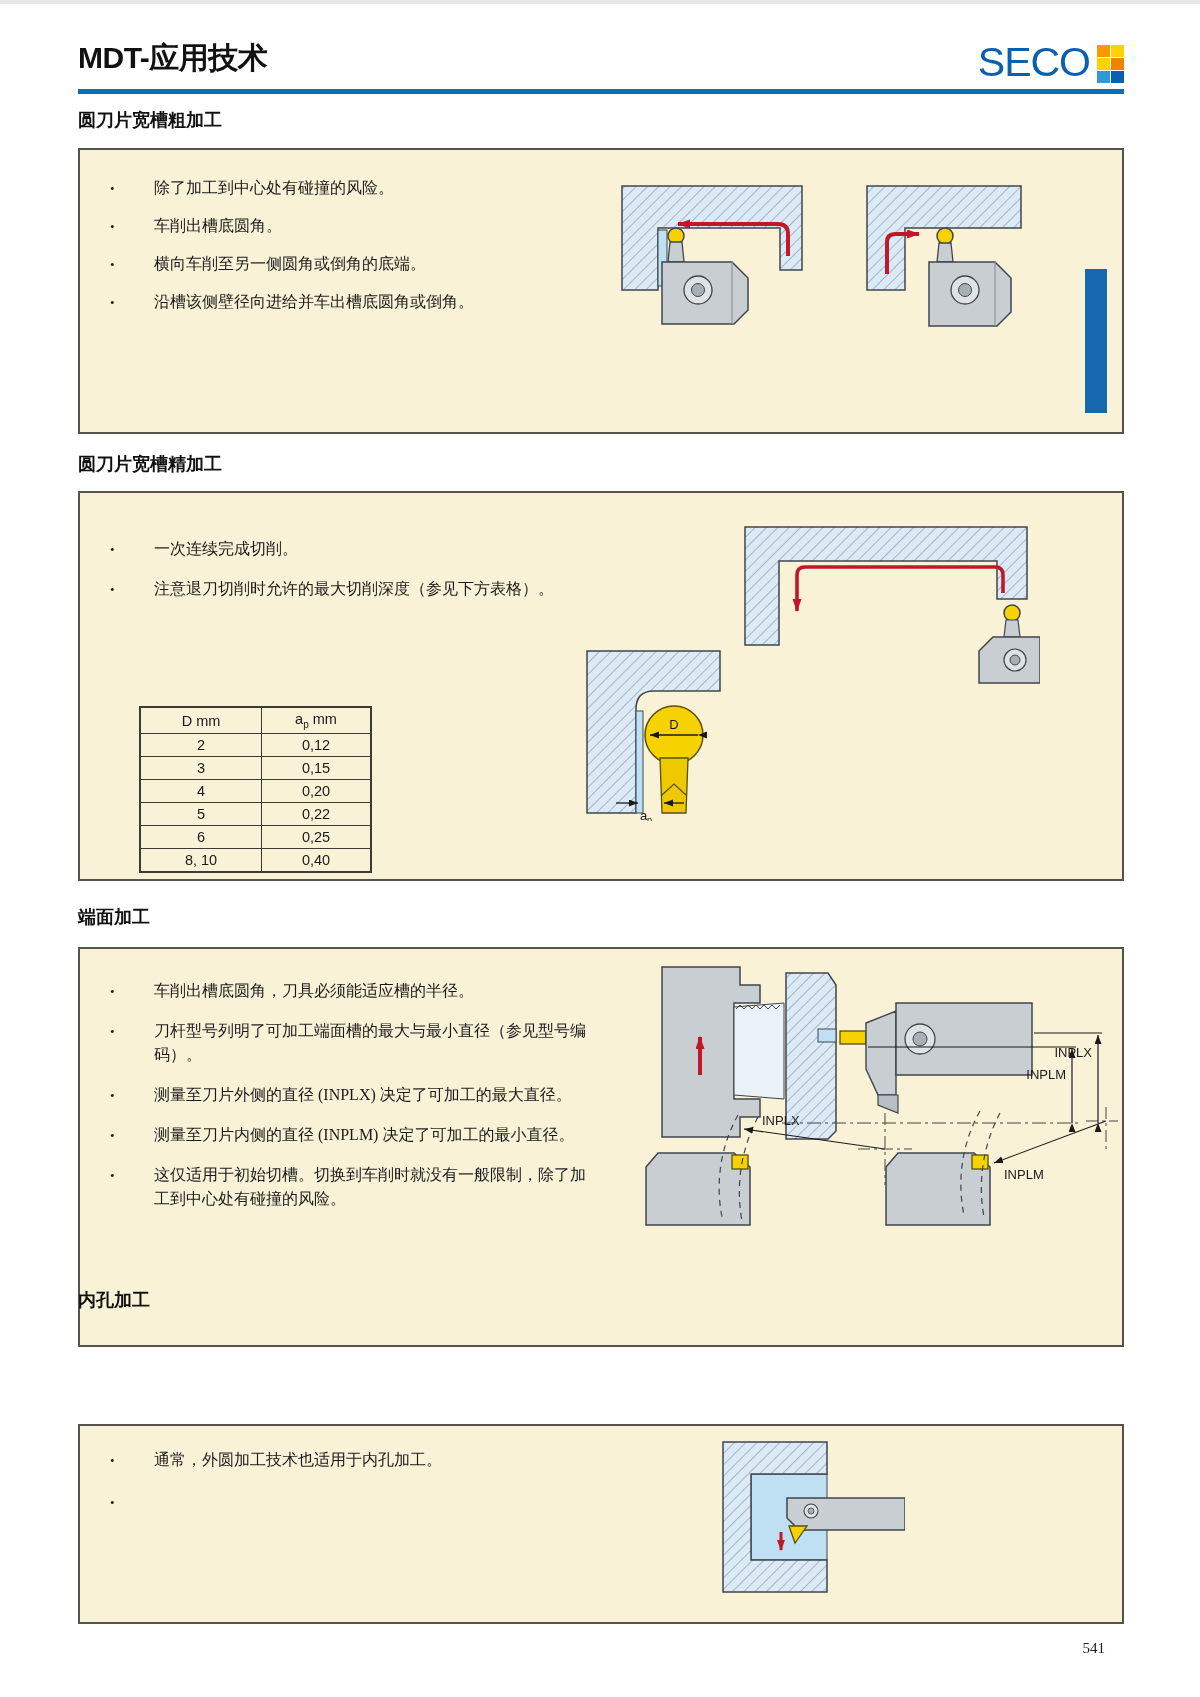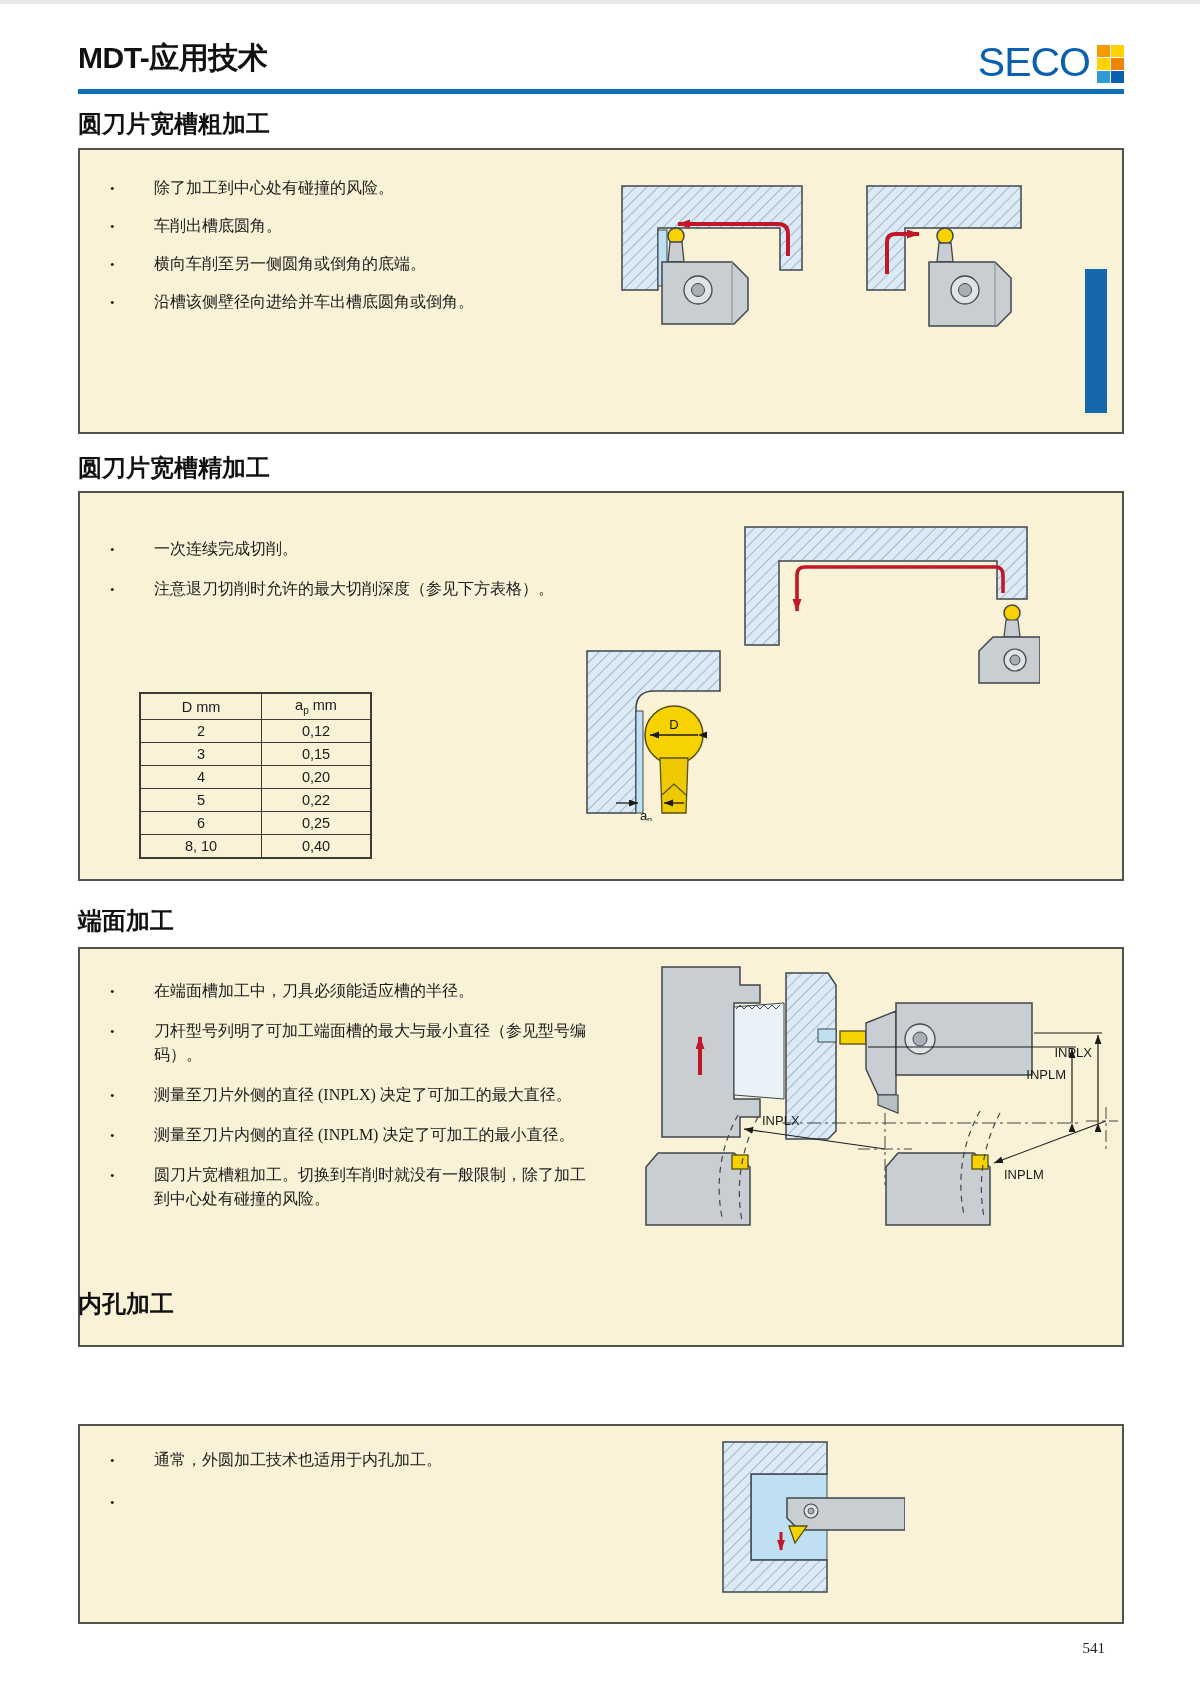--- a/index.html
+++ b/index.html
@@ -8,21 +8,21 @@
   .h1{position:absolute;top:34px;left:78px;font-family:"Liberation Sans",sans-serif;
       font-weight:bold;font-size:30px;letter-spacing:-0.5px;color:#111;}
   .logo{position:absolute;top:40px;left:900px;width:224px;display:flex;
         justify-content:flex-end;align-items:flex-start;gap:7px;}
   .logo-text{font-family:"Liberation Sans",sans-serif;font-weight:normal;font-size:41px;
              line-height:0.9;color:#0a60af;letter-spacing:-1px;}
   .logo-mark{display:grid;grid-template-columns:repeat(2,13px);grid-auto-rows:12px;gap:1px;margin-top:1px;}
   .logo-cell{width:13px;height:12px;}
   .rule{position:absolute;top:85px;left:78px;width:1046px;height:5px;background:#0f6db6;}
   .side-tab{position:absolute;top:265px;left:1085px;width:22px;height:144px;background:#1568ae;z-index:5;}
-  .sec-h{position:absolute;left:78px;font-size:24px;font-weight:bold;margin:0;color:#111;}
+  .sec-h{position:absolute;left:78px;font-size:18px;font-weight:bold;margin:0;color:#111;}
   .box{position:absolute;left:78px;width:1046px;background:#faf2d7;border:2px solid #53544c;box-sizing:border-box;}
   .bullets{position:absolute;display:flex;flex-direction:column;}
   .bullet{display:flex;font-size:16px;line-height:1.5;}
   .bullet .dot{flex:none;width:44px;padding-left:5px;font-size:13px;padding-top:3px;}
   .bullet .btxt{flex:1;}
   .dtable{position:absolute;border-collapse:collapse;background:#faf2d7;
           font-family:"Liberation Sans",sans-serif;font-size:14.5px;border:2px solid #3c3c35;}
   .dtable th,.dtable td{border:1px solid #3c3c35;text-align:center;font-weight:normal;padding:0 6px;}
   .dtable th{height:25px;}
   .dtable td{height:22px;}
@@ -121,21 +121,21 @@
       <div class="bullet" style="margin-bottom:16px;">
           <span class="dot">•</span>
           <span class="btxt">一次连续完成切削。</span>
         </div>
       <div class="bullet">
           <span class="dot">•</span>
           <span class="btxt">注意退刀切削时允许的最大切削深度（参见下方表格）。</span>
         </div>
     </div>
 
-    <table class="dtable" style="left:59px;top:199px;width:233px;">
+    <table class="dtable" style="left:59px;top:213px;width:233px;">
       <tbody>
           <tr>
         <th style="width:108px;">D mm</th>
         <th><span>a</span><sub>p</sub><span> mm</span></th>
       </tr>
       <tr>
             <td>2</td>
             <td>0,12</td>
           </tr>
       <tr>
@@ -201,37 +201,37 @@
       <circle cx="280" cy="147" r="11" fill="#dfe3e6" stroke="#3f464d" stroke-width="1.2"></circle>
       <circle cx="280" cy="147" r="5" fill="#a8afb6" stroke="#3f464d" stroke-width="1"></circle>
     </svg>
   </div>
 
   <h2 class="sec-h" style="top:901px;">端面加工</h2>
   <div class="box" style="top:943px;height:400px;">
     <div class="bullets" style="top:30px;left:25px;width:496px;">
       <div class="bullet" style="margin-bottom:16px;">
           <span class="dot">•</span>
-          <span class="btxt">在端面槽加工中，刀具必须能适应槽的半径。</span>
+          <span class="btxt">车削出槽底圆角，刀具必须能适应槽的半径。</span>
         </div>
       <div class="bullet" style="margin-bottom:16px;">
           <span class="dot">•</span>
           <span class="btxt">刀杆型号列明了可加工端面槽的最大与最小直径（参见型号编码）。</span>
         </div>
       <div class="bullet" style="margin-bottom:16px;">
           <span class="dot">•</span>
           <span class="btxt">测量至刀片外侧的直径 (INPLX) 决定了可加工的最大直径。</span>
         </div>
       <div class="bullet" style="margin-bottom:16px;">
           <span class="dot">•</span>
           <span class="btxt">测量至刀片内侧的直径 (INPLM) 决定了可加工的最小直径。</span>
         </div>
       <div class="bullet">
           <span class="dot">•</span>
-          <span class="btxt">圆刀片宽槽粗加工。切换到车削时就没有一般限制，除了加工到中心处有碰撞的风险。</span>
+          <span class="btxt">这仅适用于初始切槽。切换到车削时就没有一般限制，除了加工到中心处有碰撞的风险。</span>
         </div>
     </div>
 
     <svg class="dg" style="left:572px;top:4px;" width="470" height="192" viewBox="0 0 470 192">
       <defs>
         <pattern id="hE" width="8" height="8" patternUnits="userSpaceOnUse" patternTransform="rotate(45)">
           <rect width="8" height="8" fill="#dceaf6"></rect>
             <line x1="0" y1="0" x2="0" y2="8" stroke="#7c93a8" stroke-width="1.2"></line>
         </pattern>
         <marker id="arE" markerUnits="userSpaceOnUse" markerWidth="14" markerHeight="10" refX="12" refY="4.5" orient="auto">

